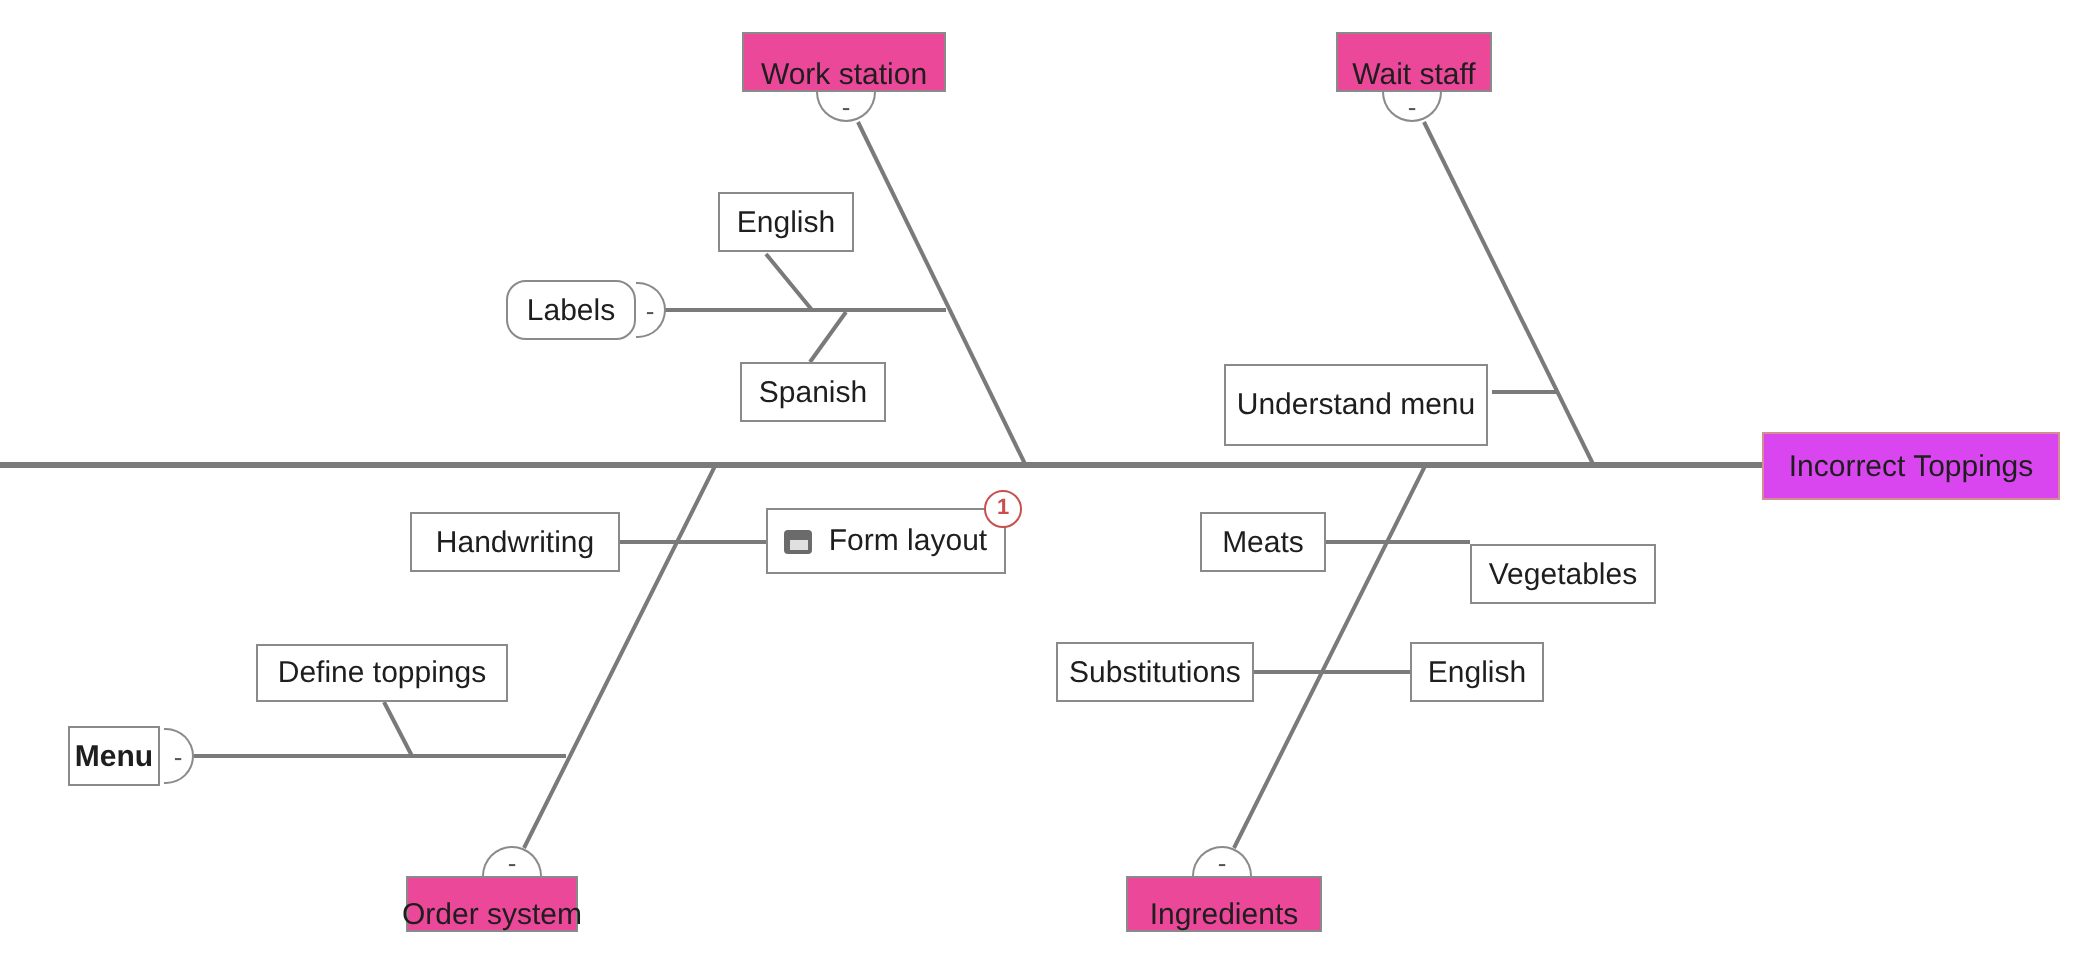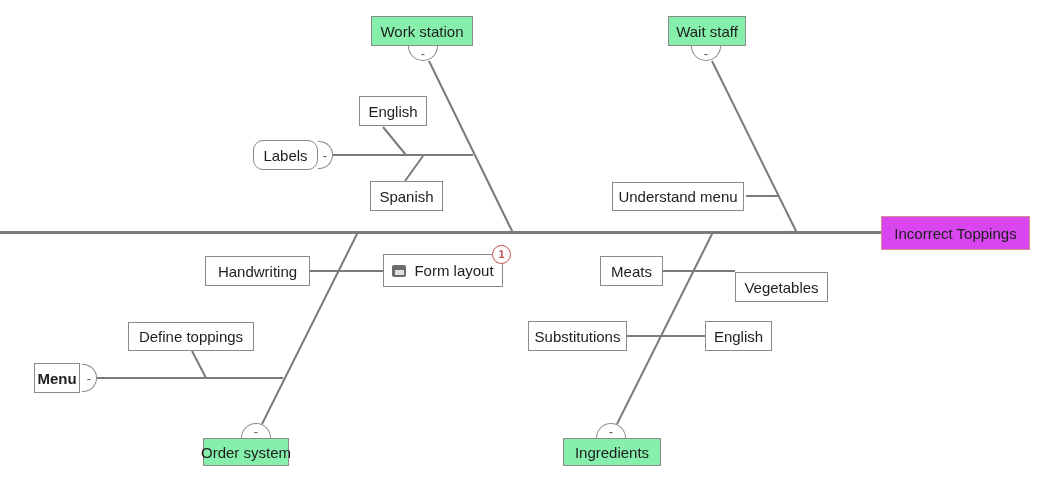--- a/index.html
+++ b/index.html
@@ -10,21 +10,21 @@
     font-family:"Liberation Sans",sans-serif;
     overflow:hidden;
   }
   #bones{position:absolute;left:0;top:0;z-index:0;}
   .node{
     position:absolute;box-sizing:border-box;z-index:2;
     border:1px solid #8a8a8a;background:#ffffff;color:#1e1e1e;
     display:flex;align-items:center;justify-content:center;
     font-size:15px;line-height:1;white-space:nowrap;
   }
-  .category{background:#86efac;}
+  .category{background:#ec4899;align-items:flex-end;}
   .effect{background:#d946ef;border-color:#d38f8f;}
   .bump{
     position:absolute;box-sizing:border-box;z-index:1;background:#fff;
     border:1px solid #8a8a8a;color:#555;
     display:flex;align-items:center;justify-content:center;
     font-size:13px;line-height:1;
   }
   .bump-down{width:30px;height:15px;border-top:none;border-radius:0 0 15px 15px;}
   .bump-up{width:30px;height:15px;border-bottom:none;border-radius:15px 15px 0 0;}
   .bump-right{width:15px;height:28px;border-left:none;border-radius:0 14px 14px 0;}
@@ -106,21 +106,21 @@
 
   <div class="node" style="left:359px;top:96px;width:68px;height:30px;">
     <span class="node-label">English</span>
   </div>
   <div class="node" style="left:253px;top:140px;width:65px;height:30px;border-radius:10px;">
     <span class="node-label">Labels</span>
   </div>
   <div class="node" style="left:370px;top:181px;width:73px;height:30px;">
     <span class="node-label">Spanish</span>
   </div>
-  <div class="node" style="left:612px;top:182px;width:132px;height:29px;">
+  <div class="node" style="left:612px;top:182px;width:132px;height:41px;">
     <span class="node-label">Understand menu</span>
   </div>
   <div class="node" style="left:205px;top:256px;width:105px;height:30px;">
     <span class="node-label">Handwriting</span>
   </div>
   <div class="node" style="left:383px;top:254px;width:120px;height:33px;">
     <span class="note-icon">
         <span class="note-icon-inner"></span>
       </span>
     <span class="node-label">Form layout</span>

